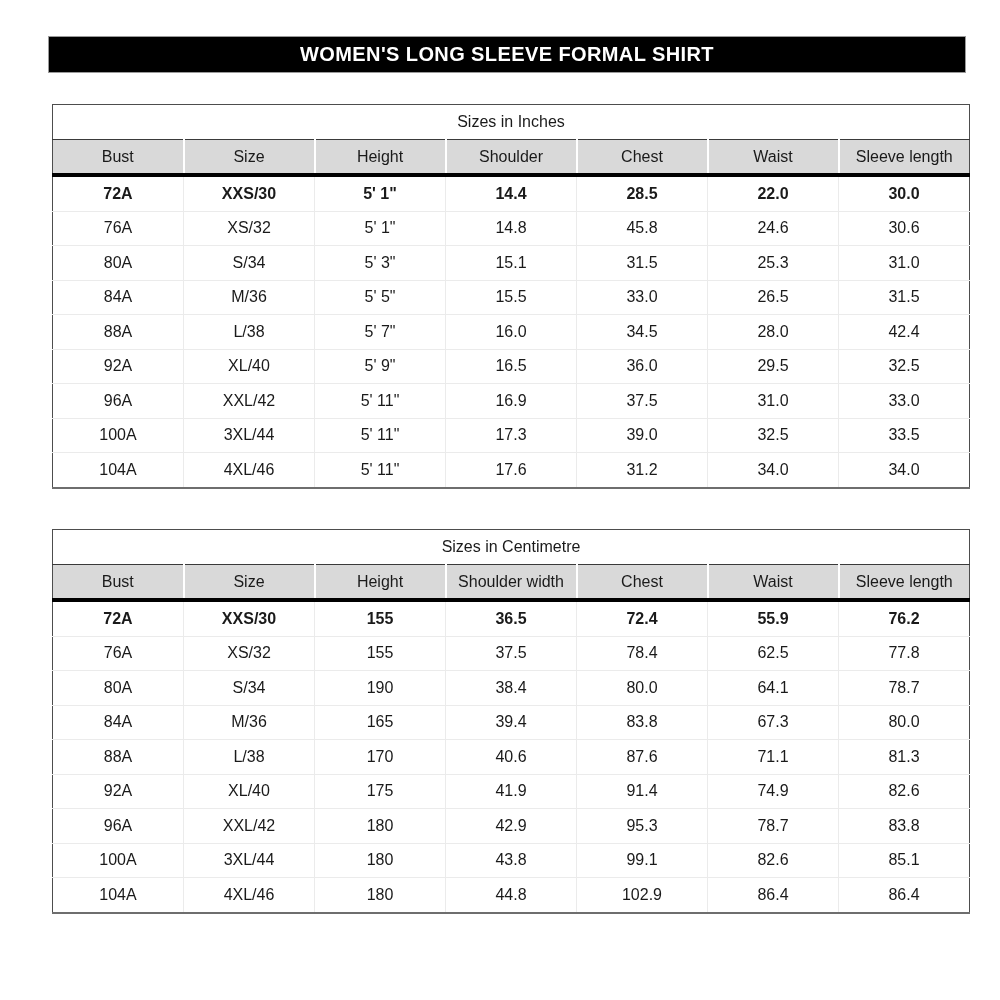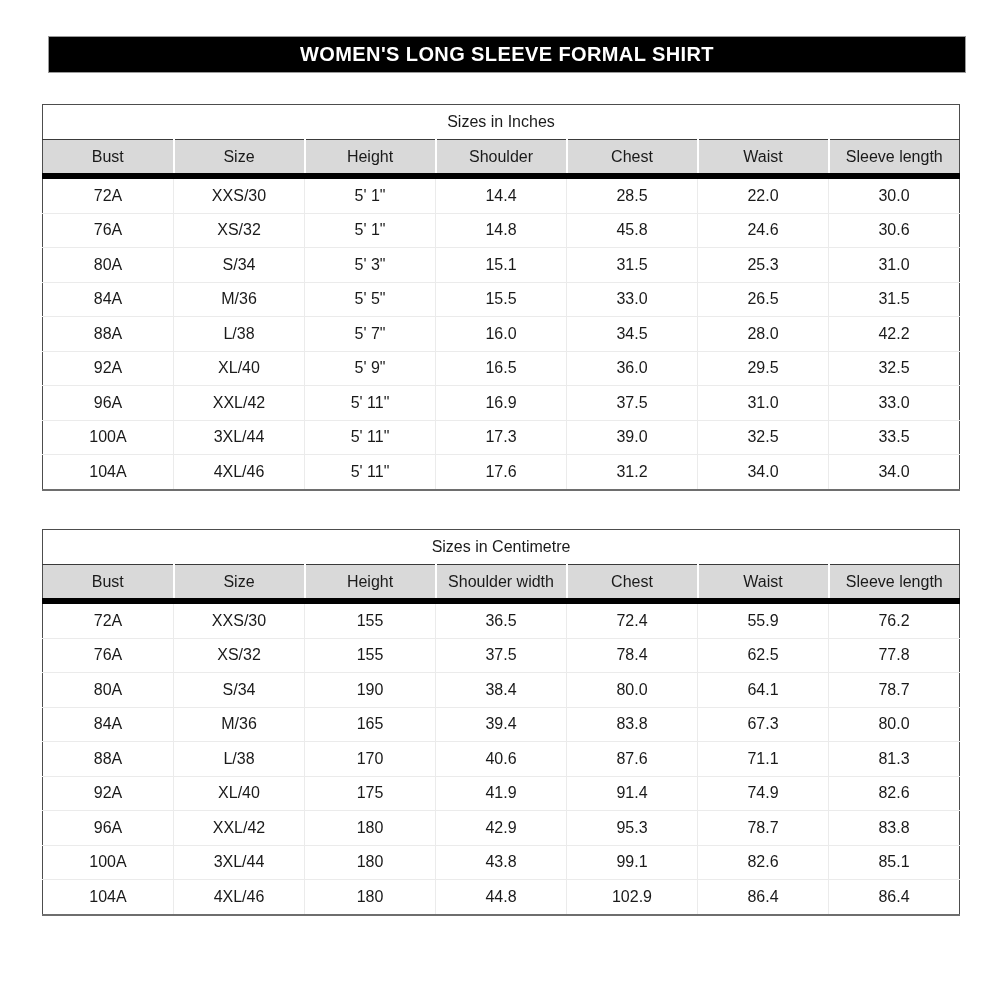--- a/index.html
+++ b/index.html
@@ -29,21 +29,21 @@
   }
   .banner-title {
     color: #ffffff;
     font-size: 20px;
     font-weight: bold;
     letter-spacing: 0.4px;
     white-space: nowrap;
   }
   .size-table-wrap {
     position: absolute;
-    left: 42px;
+    left: 52px;
     width: 918px;
   }
   .size-table-wrap.t1 { top: 104px; }
   .size-table-wrap.t2 { top: 529px; }
   table.size-table {
     width: 100%;
     border-collapse: collapse;
     table-layout: fixed;
     font-size: 16px;
     color: #1a1a1a;
@@ -70,21 +70,21 @@
     border-left: 2px solid #ffffff;
   }
   tr.header-row th:first-child { border-left: none; }
   tr.data-row td {
     height: 33.5px;
     background: #ffffff;
     border-top: 1px solid #ebebeb;
     border-left: 1px solid #ebebeb;
   }
   tr.data-row td:first-child { border-left: none; }
-  tr.data-row:first-child td { border-top: 6px solid #000000; }
+  tr.data-row:first-child td { border-top: 4px solid #000000; font-weight: bold; }
 </style>
 </head>
 <body>
 
 <div class="page">
 
   <div class="banner">
     <span class="banner-title">WOMEN'S LONG SLEEVE FORMAL SHIRT</span>
   </div>
 
@@ -150,21 +150,21 @@
             <td>26.5</td>
             <td>31.5</td>
           </tr>
           <tr class="data-row">
             <td>88A</td>
             <td>L/38</td>
             <td>5' 7"</td>
             <td>16.0</td>
             <td>34.5</td>
             <td>28.0</td>
-            <td>42.2</td>
+            <td>42.4</td>
           </tr>
           <tr class="data-row">
             <td>92A</td>
             <td>XL/40</td>
             <td>5' 9"</td>
             <td>16.5</td>
             <td>36.0</td>
             <td>29.5</td>
             <td>32.5</td>
           </tr>

